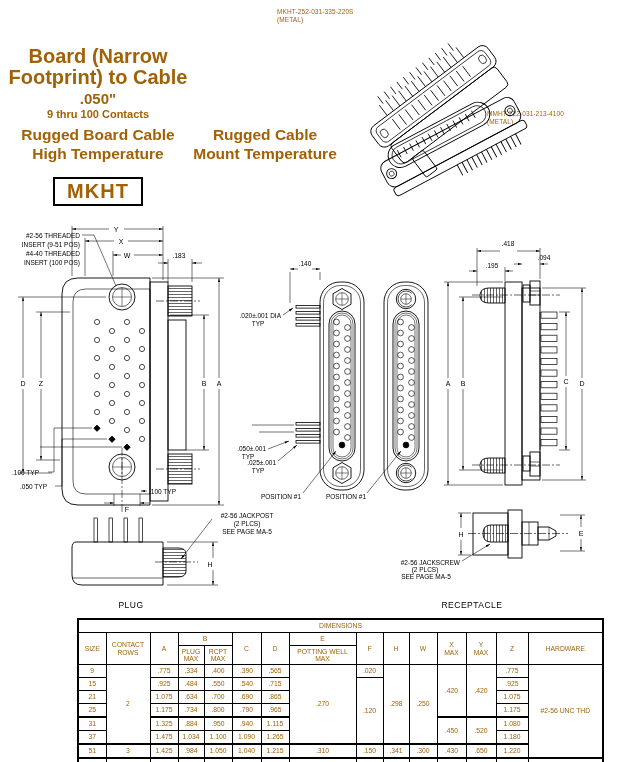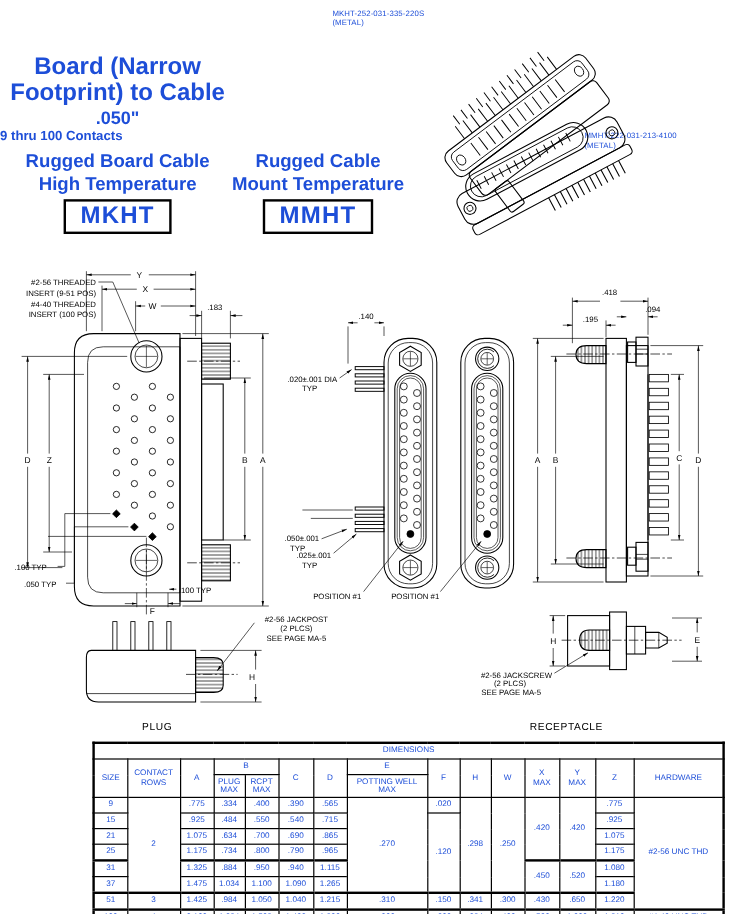--- a/index.html
+++ b/index.html
@@ -1,27 +1,27 @@
 <!DOCTYPE html>
 <html><head>
 <meta charset="utf-8">
 <style>
   html,body{margin:0;padding:0;background:#fff;}
   .page{position:relative;width:617px;height:762px;background:#fff;overflow:hidden;
-        font-family:"Liberation Sans",sans-serif;color:#1d4ed8;}
+        font-family:"Liberation Sans",sans-serif;color:#a16207;}
   .abs{position:absolute;}
   .pre{white-space:pre-line;}
   .title-main{left:0;top:46px;width:196px;text-align:center;font-size:20px;font-weight:bold;line-height:1.05;}
   .pitch{left:0;top:90px;width:196px;text-align:center;font-size:15px;font-weight:bold;}
-  .contacts{left:0;top:108px;width:196px;text-align:left;font-size:11px;font-weight:bold;}
+  .contacts{left:0;top:108px;width:196px;text-align:center;font-size:11px;font-weight:bold;}
   .prod{width:196px;text-align:center;font-size:15.5px;font-weight:bold;line-height:1.2;}
   .prod-left{left:0;top:126px;}
   .prod-right{left:170px;top:126px;width:190px;}
   .code-box{display:inline-block;border:2.5px solid #000;padding:0 12px 1px 12px;
-            font-size:20px;font-weight:bold;margin-top:3px;letter-spacing:1px;}
+            font-size:20px;font-weight:bold;margin-top:14px;letter-spacing:1px;}
   .pn{position:absolute;font-size:6.5px;line-height:1.3;letter-spacing:0.1px;}
   .pn1{left:277px;top:8px;}
   .pn2{left:487px;top:110px;}
   svg text{font-family:"Liberation Sans",sans-serif;font-size:6.5px;fill:#000;}
   svg .cap{font-size:8.5px;letter-spacing:0.5px;}
   svg .dl{font-size:7px;}
   table.dims{position:absolute;left:77px;top:618px;border-collapse:collapse;table-layout:fixed;
              width:525px;font-size:6.8px;line-height:1.08;text-align:center;}
   table.dims td{border:1px solid #000;padding:0;vertical-align:middle;height:12px;}
   table.dims{border:2px solid #000;}
@@ -39,21 +39,20 @@
   <div class="abs contacts">9 thru 100 Contacts</div>
 
   <div class="abs prod prod-left">
     <div class="pre">Rugged Board Cable
 High Temperature</div>
     <div class="code-box">MKHT</div>
   </div>
   <div class="abs prod prod-right">
     <div class="pre">Rugged Cable
 Mount Temperature</div>
-    <div class="code-box">MMHT</div>
   </div>
 
   <div class="pn pn1">
     <div>MKHT-252-031-335-220S</div>
     <div>(METAL)</div>
   </div>
   <div class="pn pn2">
     <div>MMHT-222-031-213-4100</div>
     <div>(METAL)</div>
   </div>

